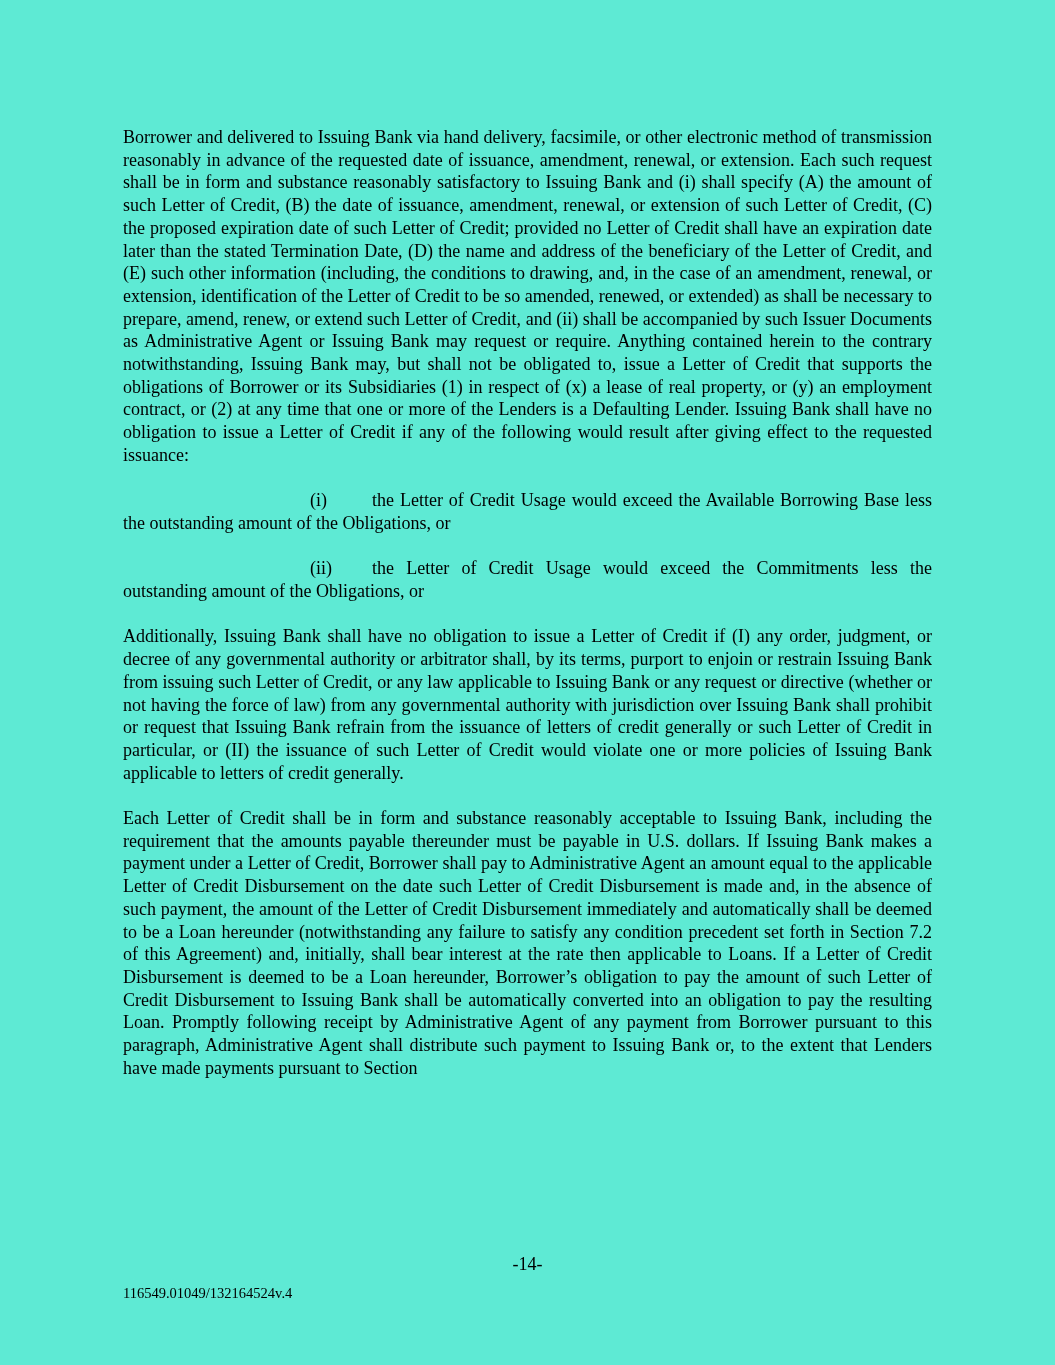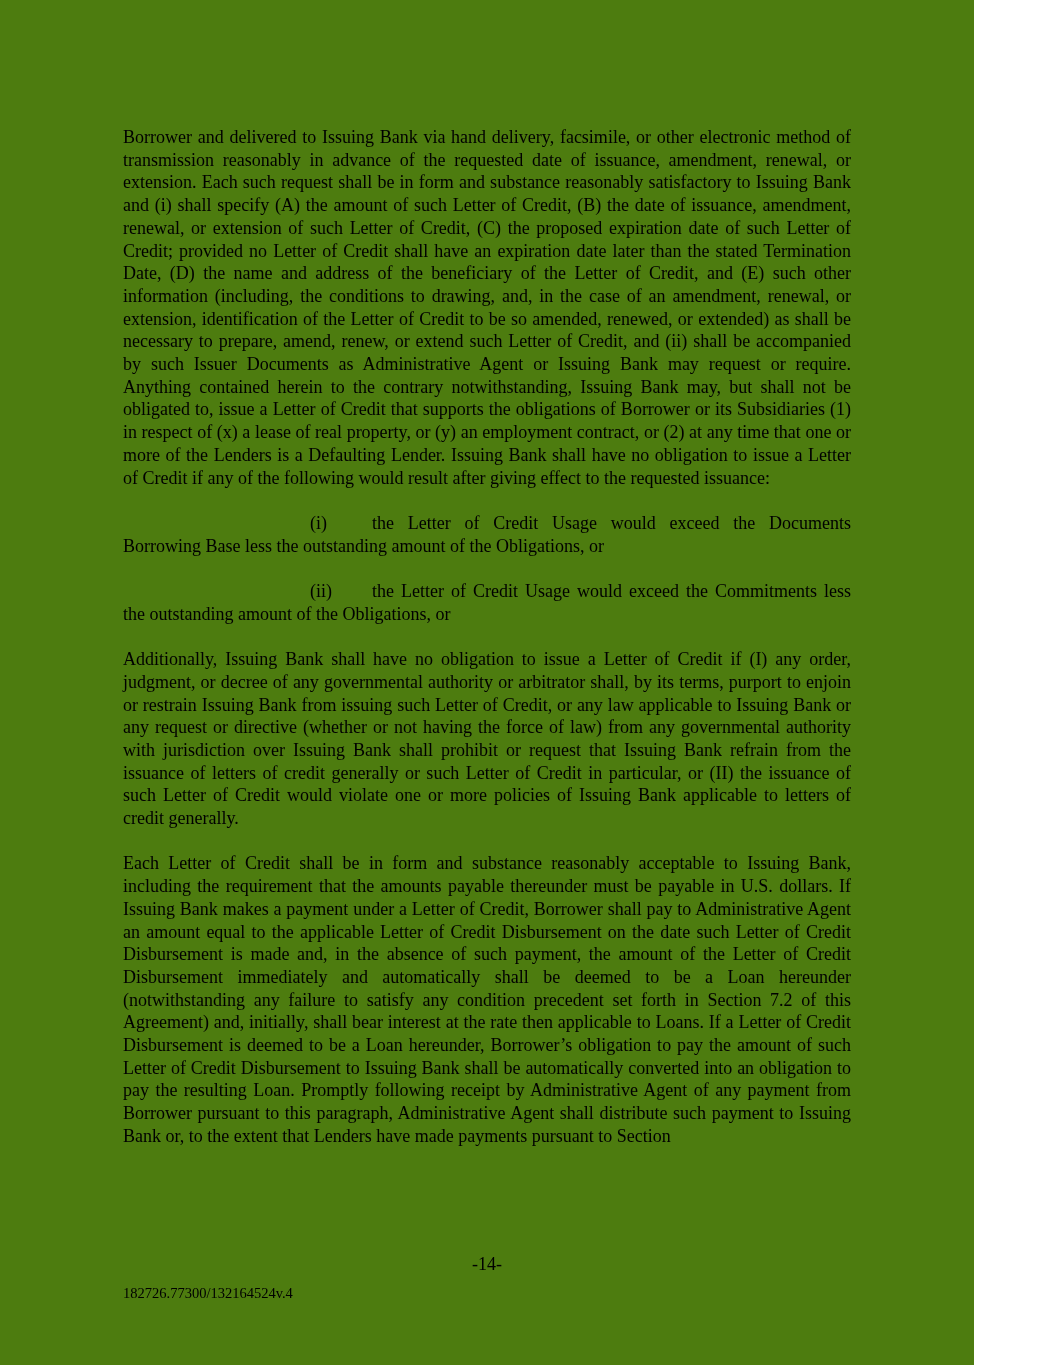--- a/index.html
+++ b/index.html
@@ -3,23 +3,23 @@
 <meta charset="utf-8">
 <style>
   * { margin: 0; padding: 0; box-sizing: border-box; }
   html, body {
     background: #ffffff;
     font-family: "Liberation Serif", "DejaVu Serif", serif;
     color: #000000;
   }
   .page {
     position: relative;
-    width: 974px;
+    width: 1055px;
     height: 1365px;
-    background: #4d7c0f;
+    background: #5eead4;
     padding: 126px 123px 0 123px;
     overflow: hidden;
   }
   .body-para {
     font-size: 18px;
     line-height: 22.7px;
     text-align: justify;
     margin-bottom: 22.7px;
   }
   .list-para {
@@ -52,26 +52,26 @@
     line-height: 18px;
   }
 </style>
 </head>
 <body>
 
 <div class="page">
 
   <p class="body-para">Borrower and delivered to Issuing Bank via hand delivery, facsimile, or other electronic method of transmission reasonably in advance of the requested date of issuance, amendment, renewal, or extension.  Each such request shall be in form and substance reasonably satisfactory to Issuing Bank and (i) shall specify (A) the amount of such Letter of Credit, (B) the date of issuance, amendment, renewal, or extension of such Letter of Credit, (C) the proposed expiration date of such Letter of Credit; provided no Letter of Credit shall have an expiration date later than the stated Termination Date, (D) the name and address of the beneficiary of the Letter of Credit, and (E) such other information (including, the conditions to drawing, and, in the case of an amendment, renewal, or extension, identification of the Letter of Credit to be so amended, renewed, or extended) as shall be necessary to prepare, amend, renew, or extend such Letter of Credit, and (ii) shall be accompanied by such Issuer Documents as Administrative Agent or Issuing Bank may request or require.  Anything contained herein to the contrary notwithstanding, Issuing Bank may, but shall not be obligated to, issue a Letter of Credit that supports the obligations of Borrower or its Subsidiaries (1) in respect of (x) a lease of real property, or (y) an employment contract, or (2) at any time that one or more of the Lenders is a Defaulting Lender.  Issuing Bank shall have no obligation to issue a Letter of Credit if any of the following would result after giving effect to the requested issuance:</p>
 
-  <p class="list-para"><span class="marker-cell">(i)</span><span>the Letter of Credit Usage would exceed the Documents Borrowing Base </span><span class="ital">less</span><span> the outstanding amount of the Obligations, or</span></p>
+  <p class="list-para"><span class="marker-cell">(i)</span><span>the Letter of Credit Usage would exceed the Available Borrowing Base </span><span class="ital">less</span><span> the outstanding amount of the Obligations, or</span></p>
 
   <p class="list-para"><span class="marker-cell">(ii)</span><span>the Letter of Credit Usage would exceed the Commitments </span><span class="ital">less</span><span> the outstanding amount of the Obligations, or</span></p>
 
 
   <p class="body-para">Additionally, Issuing Bank shall have no obligation to issue a Letter of Credit if (I) any order, judgment, or decree of any governmental authority or arbitrator shall, by its terms, purport to enjoin or restrain Issuing Bank from issuing such Letter of Credit, or any law applicable to Issuing Bank or any request or directive (whether or not having the force of law) from any governmental authority with jurisdiction over Issuing Bank shall prohibit or request that Issuing Bank refrain from the issuance of letters of credit generally or such Letter of Credit in particular, or (II) the issuance of such Letter of Credit would violate one or more policies of Issuing Bank applicable to letters of credit generally.</p>
 
   <p class="body-para">Each Letter of Credit shall be in form and substance reasonably acceptable to Issuing Bank, including the requirement that the amounts payable thereunder must be payable in U.S. dollars.  If Issuing Bank makes a payment under a Letter of Credit, Borrower shall pay to Administrative Agent an amount equal to the applicable Letter of Credit Disbursement on the date such Letter of Credit Disbursement is made and, in the absence of such payment, the amount of the Letter of Credit Disbursement immediately and automatically shall be deemed to be a Loan hereunder (notwithstanding any failure to satisfy any condition precedent set forth in Section 7.2 of this Agreement) and, initially, shall bear interest at the rate then applicable to Loans.  If a Letter of Credit Disbursement is deemed to be a Loan hereunder, Borrower’s obligation to pay the amount of such Letter of Credit Disbursement to Issuing Bank shall be automatically converted into an obligation to pay the resulting Loan.  Promptly following receipt by Administrative Agent of any payment from Borrower pursuant to this paragraph, Administrative Agent shall distribute such payment to Issuing Bank or, to the extent that Lenders have made payments pursuant to Section</p>
 
   <div class="page-number">-14-</div>
 
-  <div class="footer-id">182726.77300/132164524v.4</div>
+  <div class="footer-id">116549.01049/132164524v.4</div>
 
 </div>
 
 </body></html>

